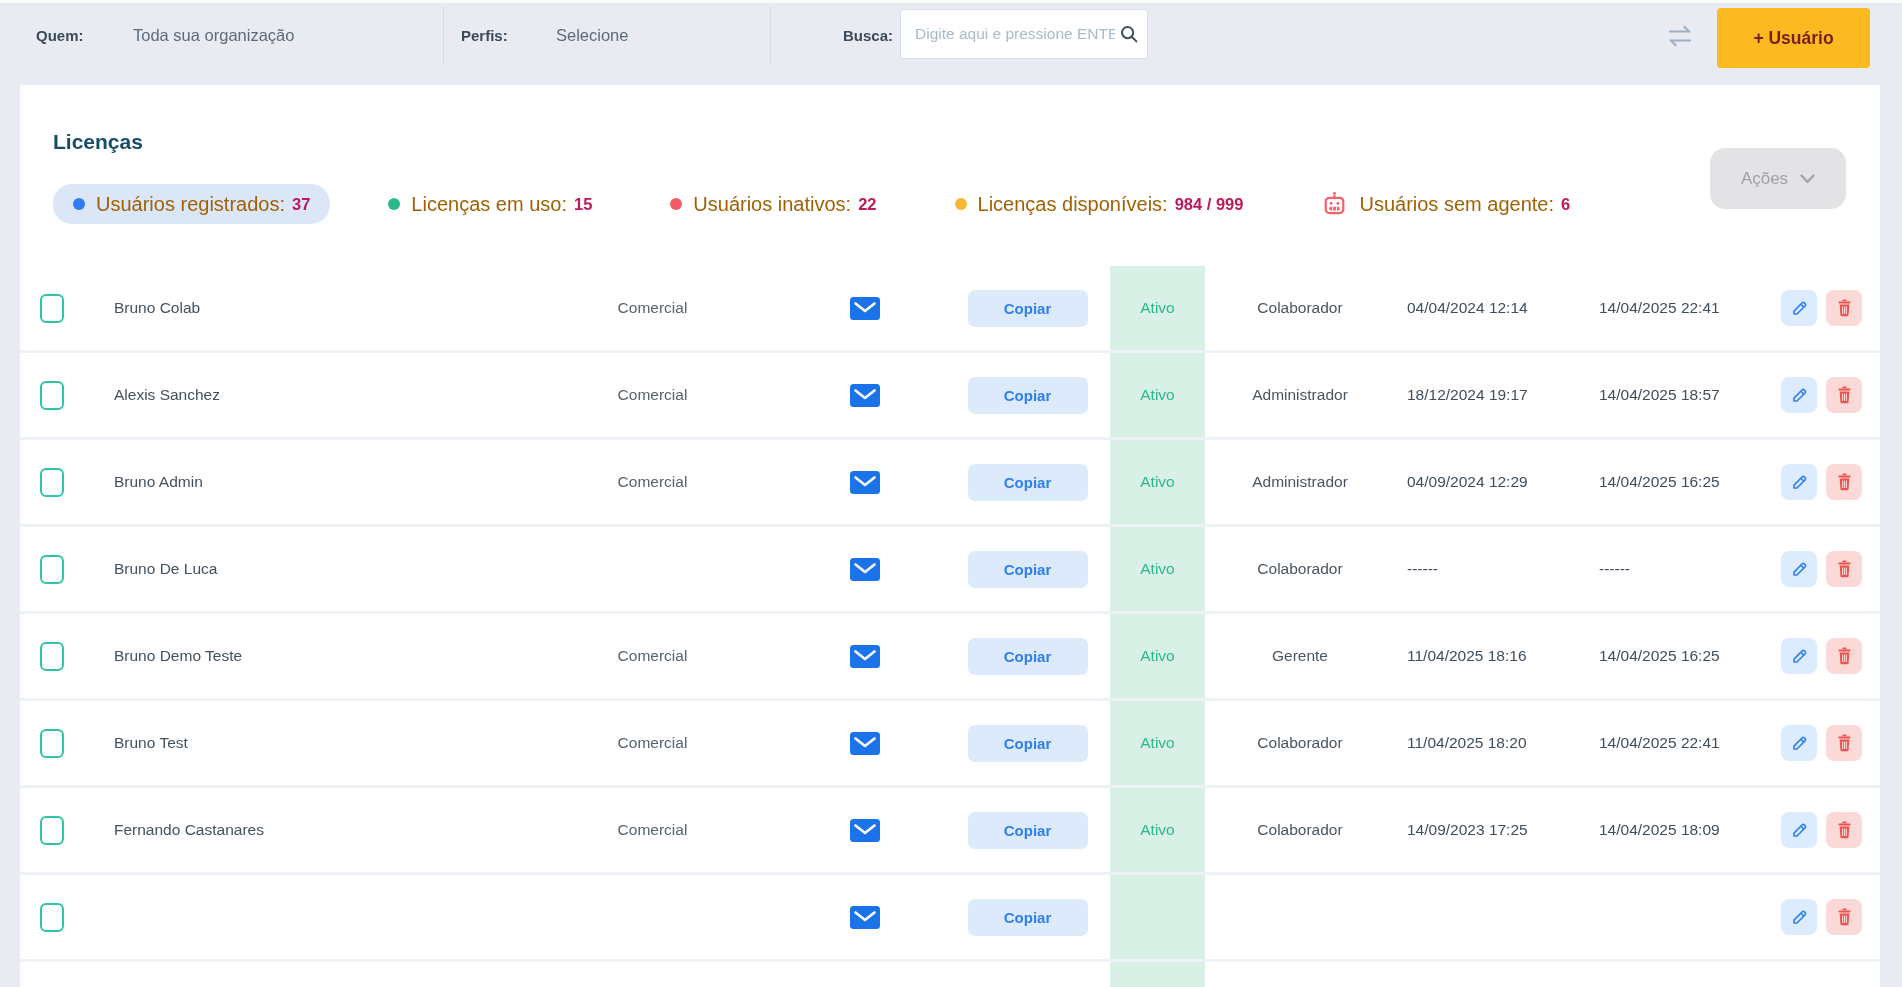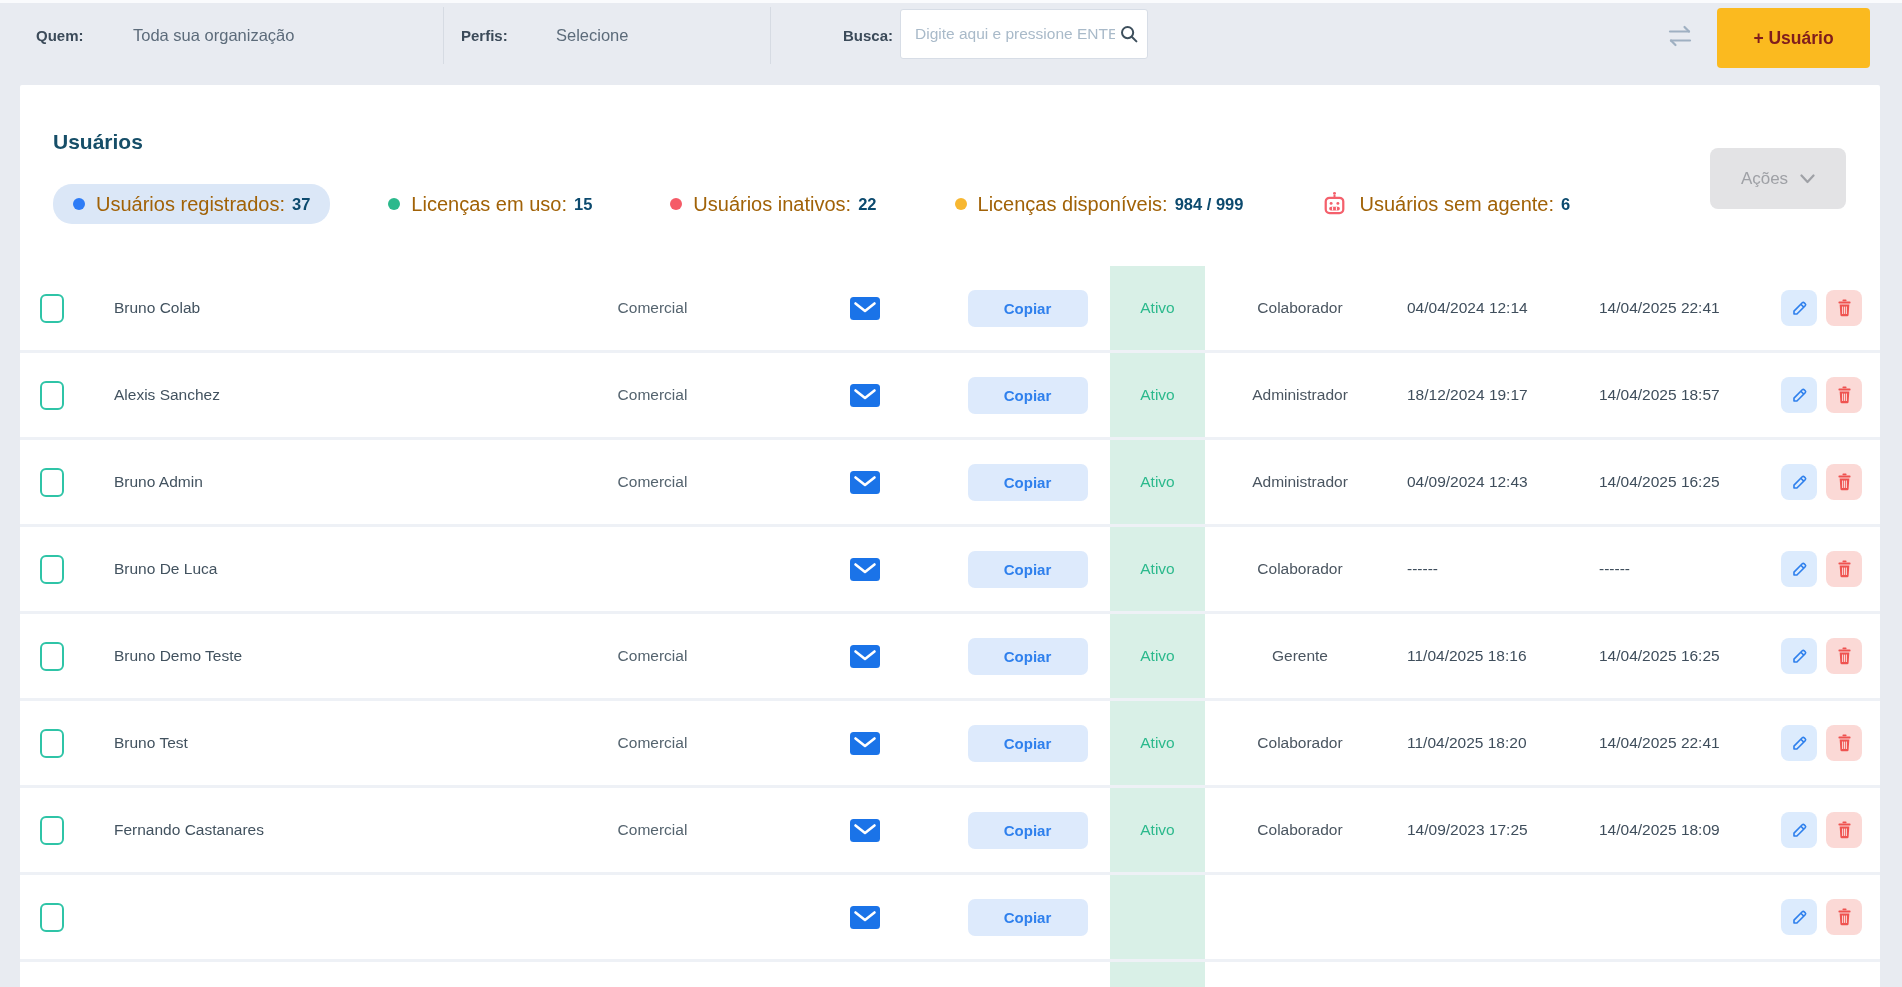--- a/index.html
+++ b/index.html
@@ -38,23 +38,23 @@
                 color:#164e68; }
   .stats-row { position:absolute; left:33px; top:99px; height:40px;
                display:flex; align-items:center; }
   .stat { display:flex; align-items:center; height:40px; padding:0 20px; border-radius:19px;
           cursor:pointer; }
   .stat.highlight { background:#dbe7f7; }
   .stat + .stat { margin-left:38px; }
   .stat-dot { width:12px; height:12px; border-radius:50%; margin-right:11px; flex:0 0 auto; }
   .stat-robot { margin-right:11px; display:flex; align-items:center; }
   .stat-label { font-size:20px; color:#a16207; }
-  .stat-value { font-size:16.5px; font-weight:700; color:#0c4a6e; margin-left:7px; }
+  .stat-value { font-size:16.5px; font-weight:700; color:#be185d; margin-left:7px; }
   .actions-btn { position:absolute; right:34px; top:63px; width:136px; height:61px;
-                 background:#e3e3e5; border:none; border-radius:8px; cursor:pointer;
+                 background:#e3e3e5; border:none; border-radius:15px; cursor:pointer;
                  font-family:"Liberation Sans", sans-serif;
                  font-size:17px; font-weight:500; color:#9fa1a6;
                  display:flex; align-items:center; justify-content:center; gap:12px; }
   
   .tbl { position:absolute; left:0; right:0; top:181px; }
   .grid-row { display:grid;
       grid-template-columns:74px 426px 265px 160px 165px 95px 190px 195px 185px 105px;
       align-items:center; }
   .thead { height:78px; border-top:3px solid #eef1f6; border-bottom:3px solid #eef1f6; }
   .th { font-size:13px; font-weight:700; letter-spacing:.3px; color:#176079;
@@ -111,21 +111,21 @@
       <path d="M4 7.5 H23"></path>
         <path d="M18.5 3 L23 7.5"></path>
       <path d="M24 16.5 H5"></path>
         <path d="M9.5 21 L5 16.5"></path>
     </svg>
   </span>
   <button class="add-user-btn">+ Usuário</button>
 </div>
 
 <div class="card">
-  <div class="card-title">Usuários</div>
+  <div class="card-title">Licenças</div>
 
   <div class="stats-row">
     <div class="stat highlight">
       <span class="stat-dot" style="background: rgb(46, 124, 246);"></span>
       <span class="stat-label">Usuários registrados:</span>
       <span class="stat-value">37</span>
     </div>
     <div class="stat">
       <span class="stat-dot" style="background: rgb(43, 185, 140);"></span>
       <span class="stat-label">Licenças em uso:</span>
@@ -262,21 +262,21 @@
           <rect width="30" height="23" rx="3.5" fill="#1a73e8"></rect>
           <path d="M5.5 6.5 L15 14 L24.5 6.5" fill="none" stroke="#fff" stroke-width="2.6" stroke-linecap="round" stroke-linejoin="round"></path>
         </svg>
       </span>
     </div>
     <div class="cell-token">
       <button class="copy-btn">Copiar</button>
     </div>
     <div class="cell-status">Ativo</div>
     <div class="cell-profile">Administrador</div>
-    <div class="cell-date">04/09/2024 12:43</div>
+    <div class="cell-date">04/09/2024 12:29</div>
     <div class="cell-date d9">14/04/2025 16:25</div>
     <div class="cell-actions">
       <button class="icon-btn edit">
         <svg width="19" height="19" viewBox="0 0 20 20">
           <path d="M4.2 15.8 v-3.1 L12.9 4a1.5 1.5 0 0 1 2.1 0 l1 1 a1.5 1.5 0 0 1 0 2.1 L7.3 15.8 H4.2z" fill="none" stroke="#2f80ed" stroke-width="1.7" stroke-linejoin="round"></path>
           <line x1="11.4" y1="5.5" x2="14.5" y2="8.6" stroke="#2f80ed" stroke-width="1.7"></line>
         </svg>
       </button>
       <button class="icon-btn del">
         <svg width="17" height="18" viewBox="0 0 24 26">

